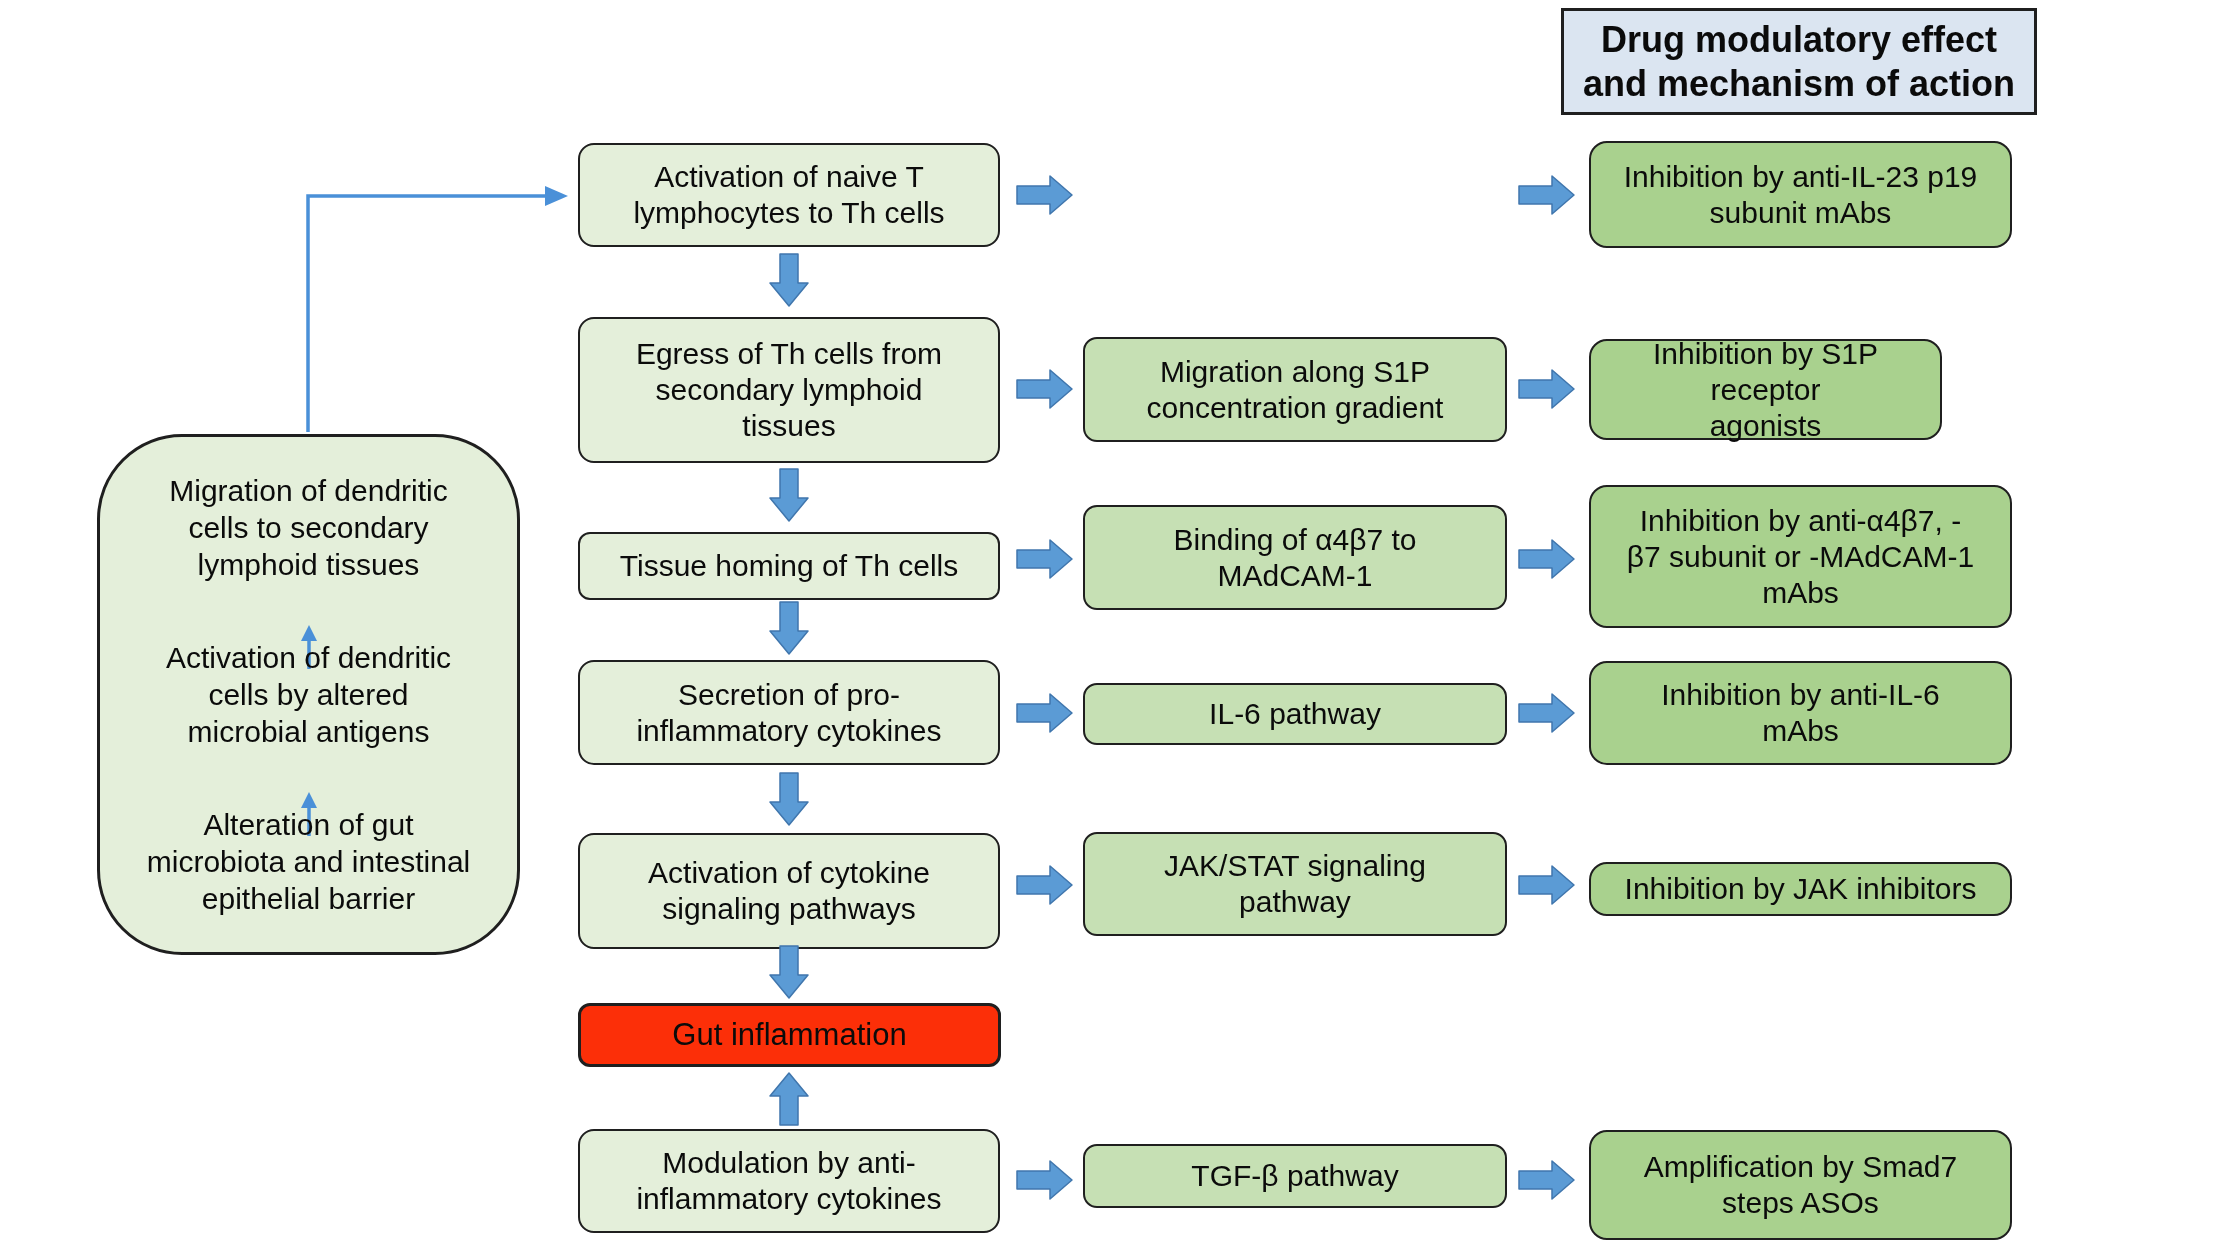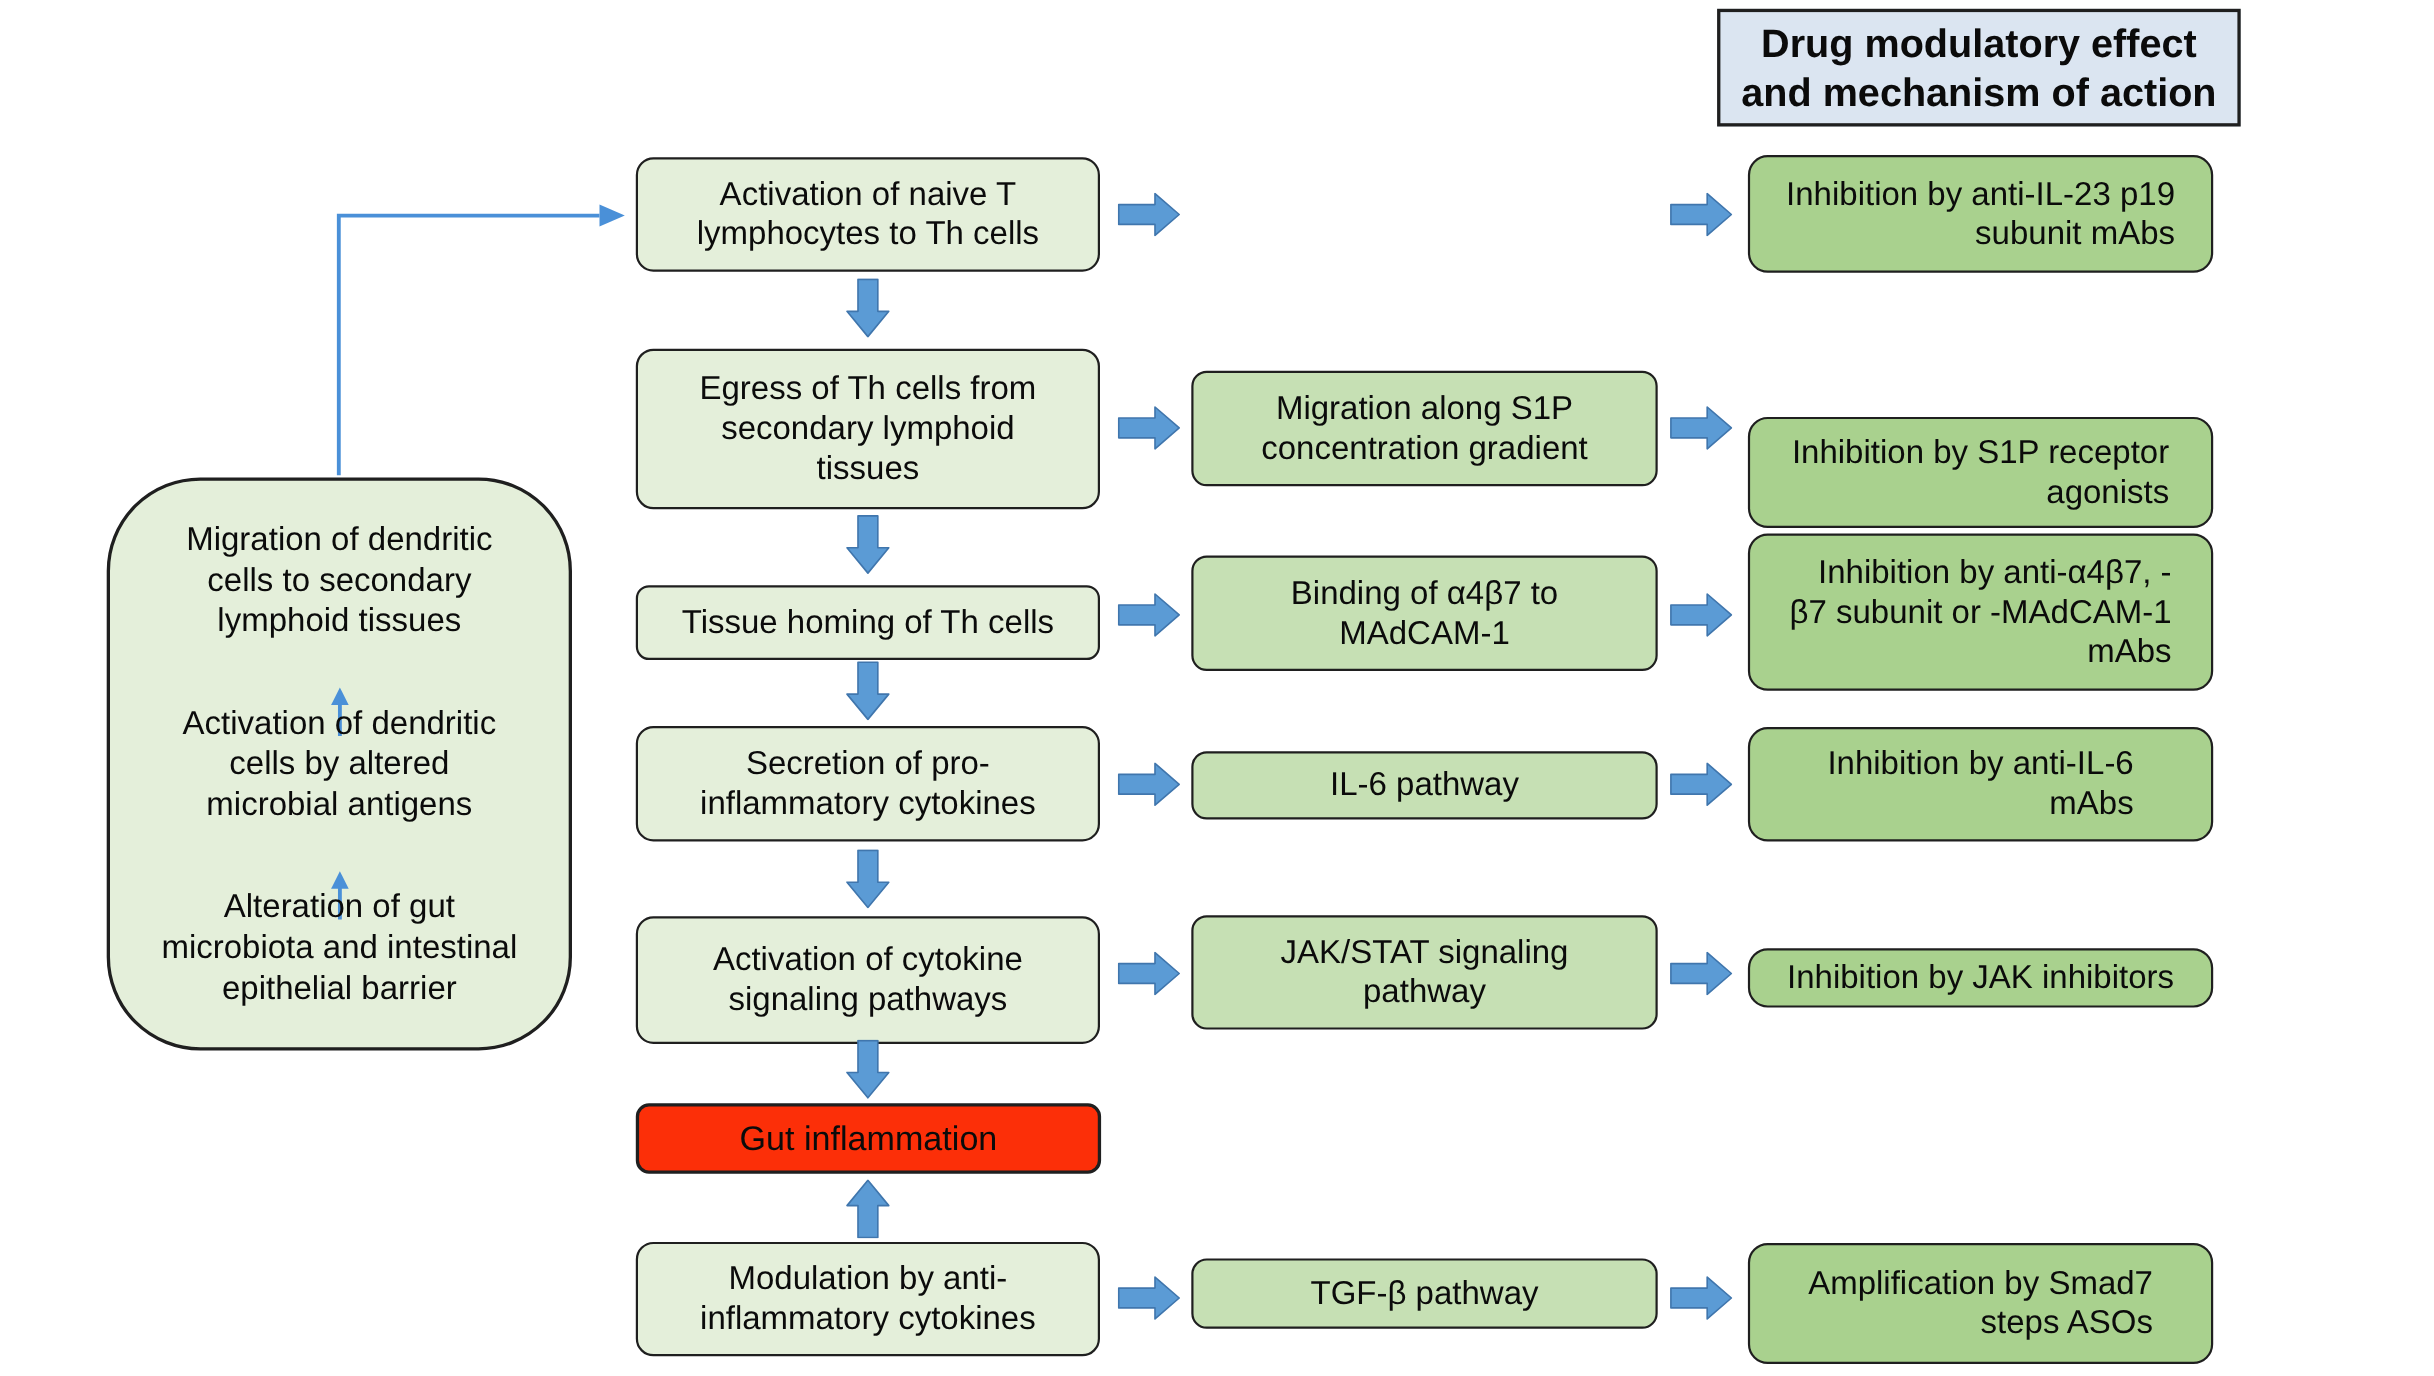--- a/index.html
+++ b/index.html
@@ -46,21 +46,20 @@
   }
   .pathway{
     background:var(--pathway-fill);
     border:2.5px solid var(--border-dark);
     border-radius:14px;
   }
   .drug{
     background:var(--drug-fill);
     border:2.5px solid var(--border-dark);
     border-radius:18px;
-    text-align:right;
   }
   .outcome{
     background:var(--outcome-fill);
     border:3px solid var(--border-dark);
     border-radius:12px;
     font-size:31px;
   }
   .precursor{
     background:var(--step-fill);
     border:3px solid var(--border-dark);
@@ -132,21 +131,21 @@
 concentration gradient</div>
   <div class="box pathway" style="left:1083px;top:505px;width:424px;height:105px;">Binding of α4β7 to
 MAdCAM-1</div>
   <div class="box pathway" style="left:1083px;top:683px;width:424px;height:62px;">IL-6 pathway</div>
   <div class="box pathway" style="left:1083px;top:832px;width:424px;height:104px;">JAK/STAT signaling
 pathway</div>
   <div class="box pathway" style="left:1083px;top:1144px;width:424px;height:64px;">TGF-β pathway</div>
 
   <div class="box drug" style="left:1589px;top:141px;width:423px;height:107px;">Inhibition by anti-IL-23 p19
 subunit mAbs</div>
-  <div class="box drug" style="left:1589px;top:339px;width:423px;height:101px;margin-top:40px;">Inhibition by S1P receptor
+  <div class="box drug" style="left:1589px;top:339px;width:353px;height:101px;">Inhibition by S1P receptor
 agonists</div>
   <div class="box drug" style="left:1589px;top:485px;width:423px;height:143px;">Inhibition by anti-α4β7, -
 β7 subunit or -MAdCAM-1
 mAbs</div>
   <div class="box drug" style="left:1589px;top:661px;width:423px;height:104px;">Inhibition by anti-IL-6
 mAbs</div>
   <div class="box drug" style="left:1589px;top:862px;width:423px;height:54px;">Inhibition by JAK inhibitors</div>
   <div class="box drug" style="left:1589px;top:1130px;width:423px;height:110px;">Amplification by Smad7
 steps ASOs</div>
 

